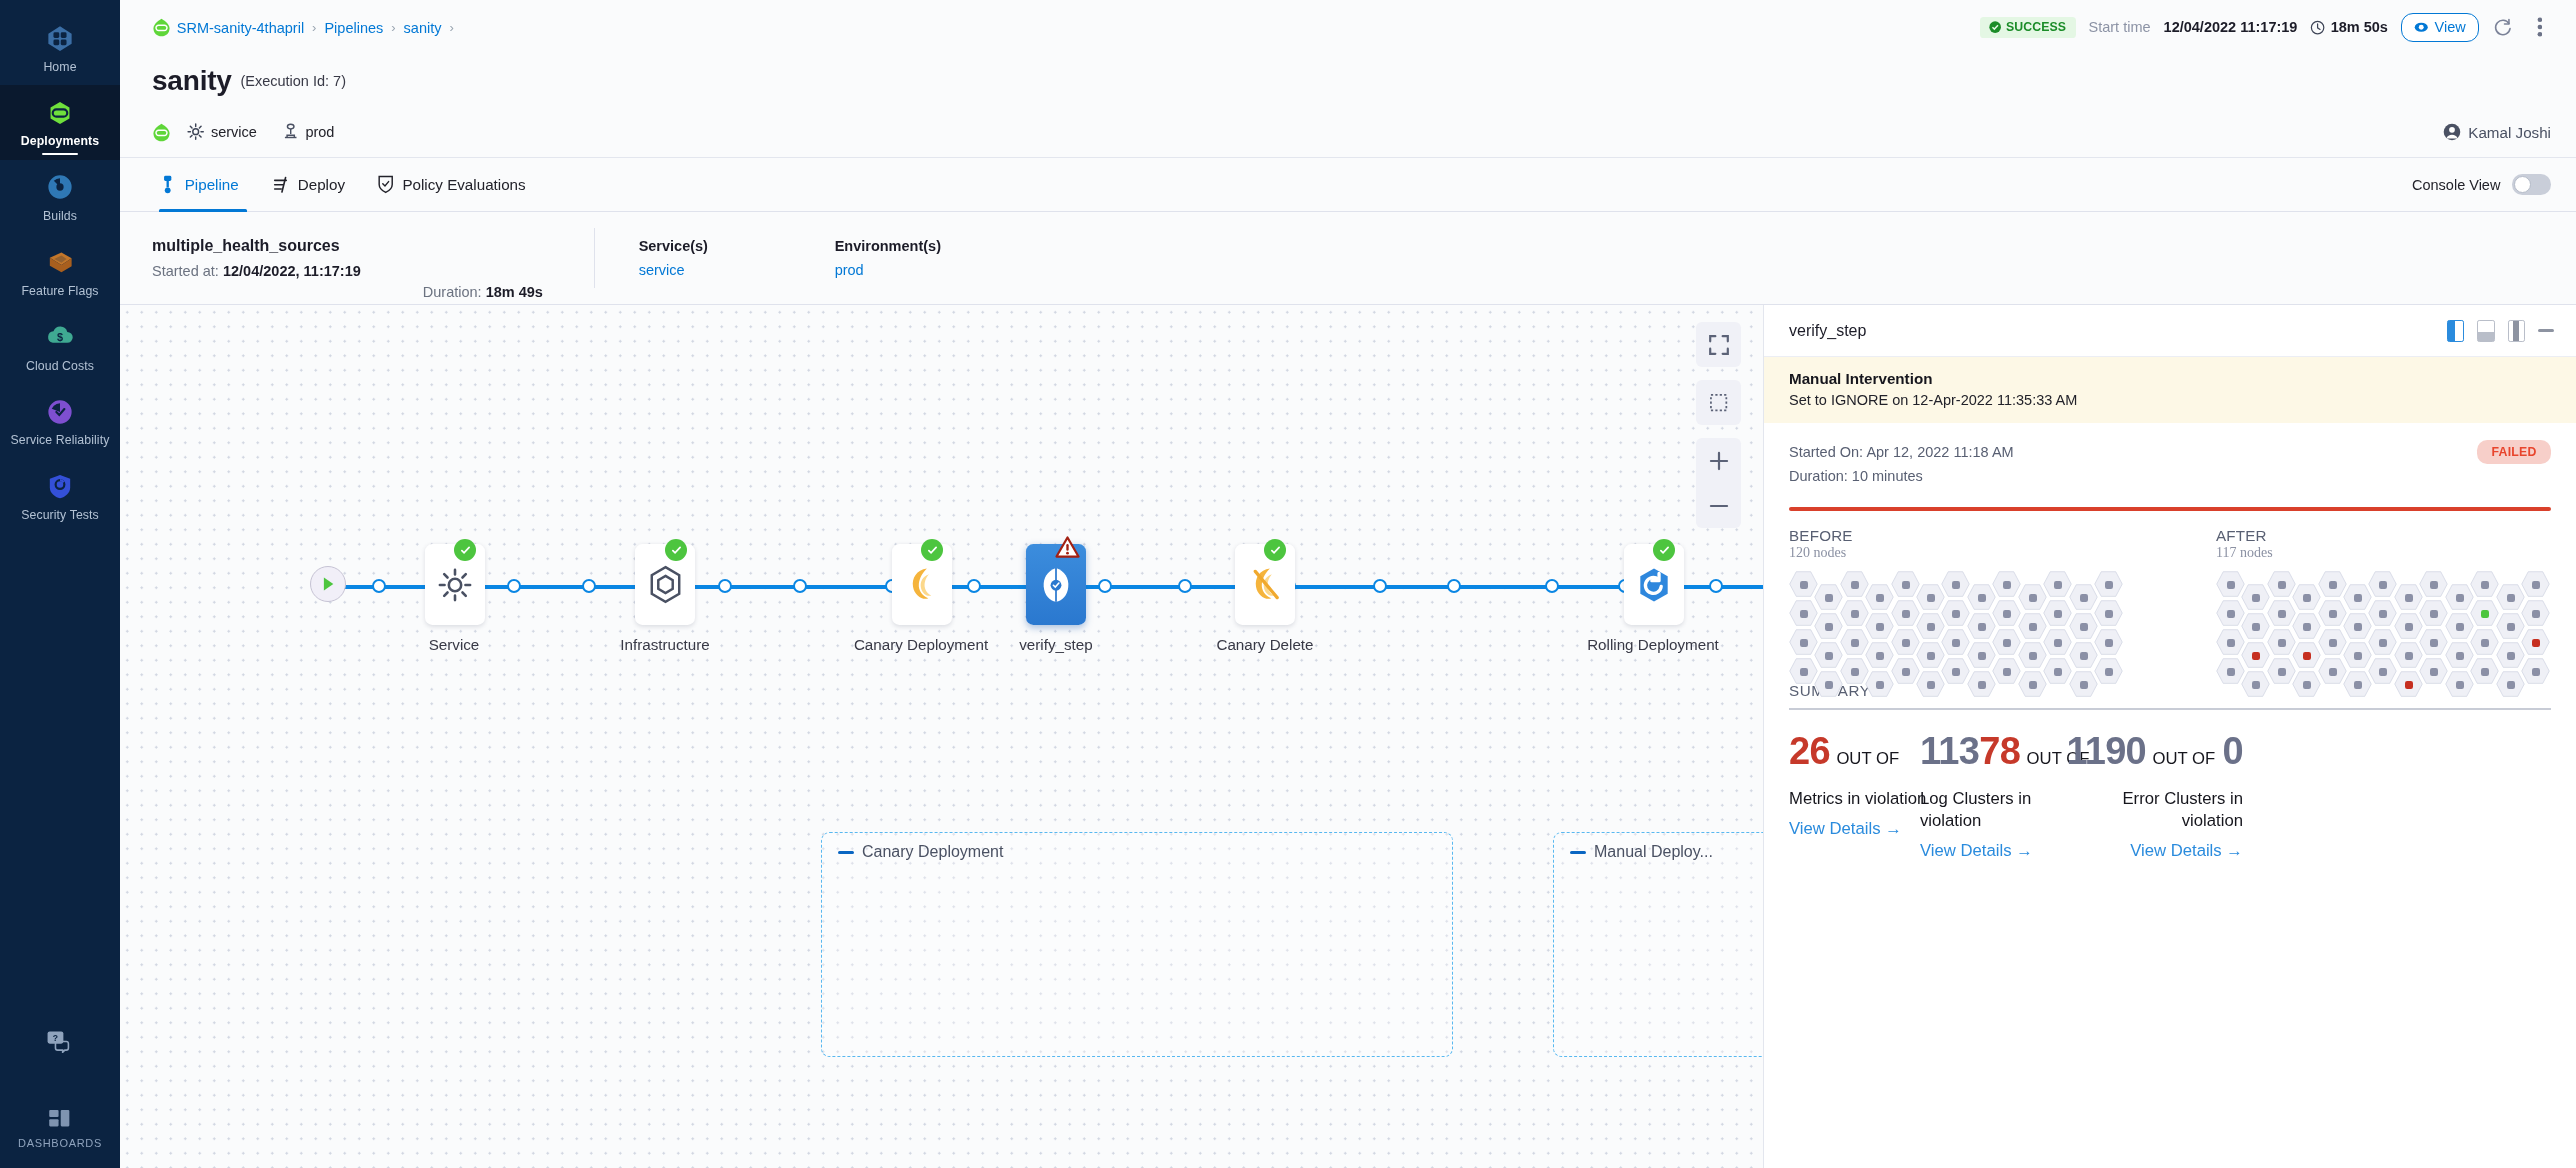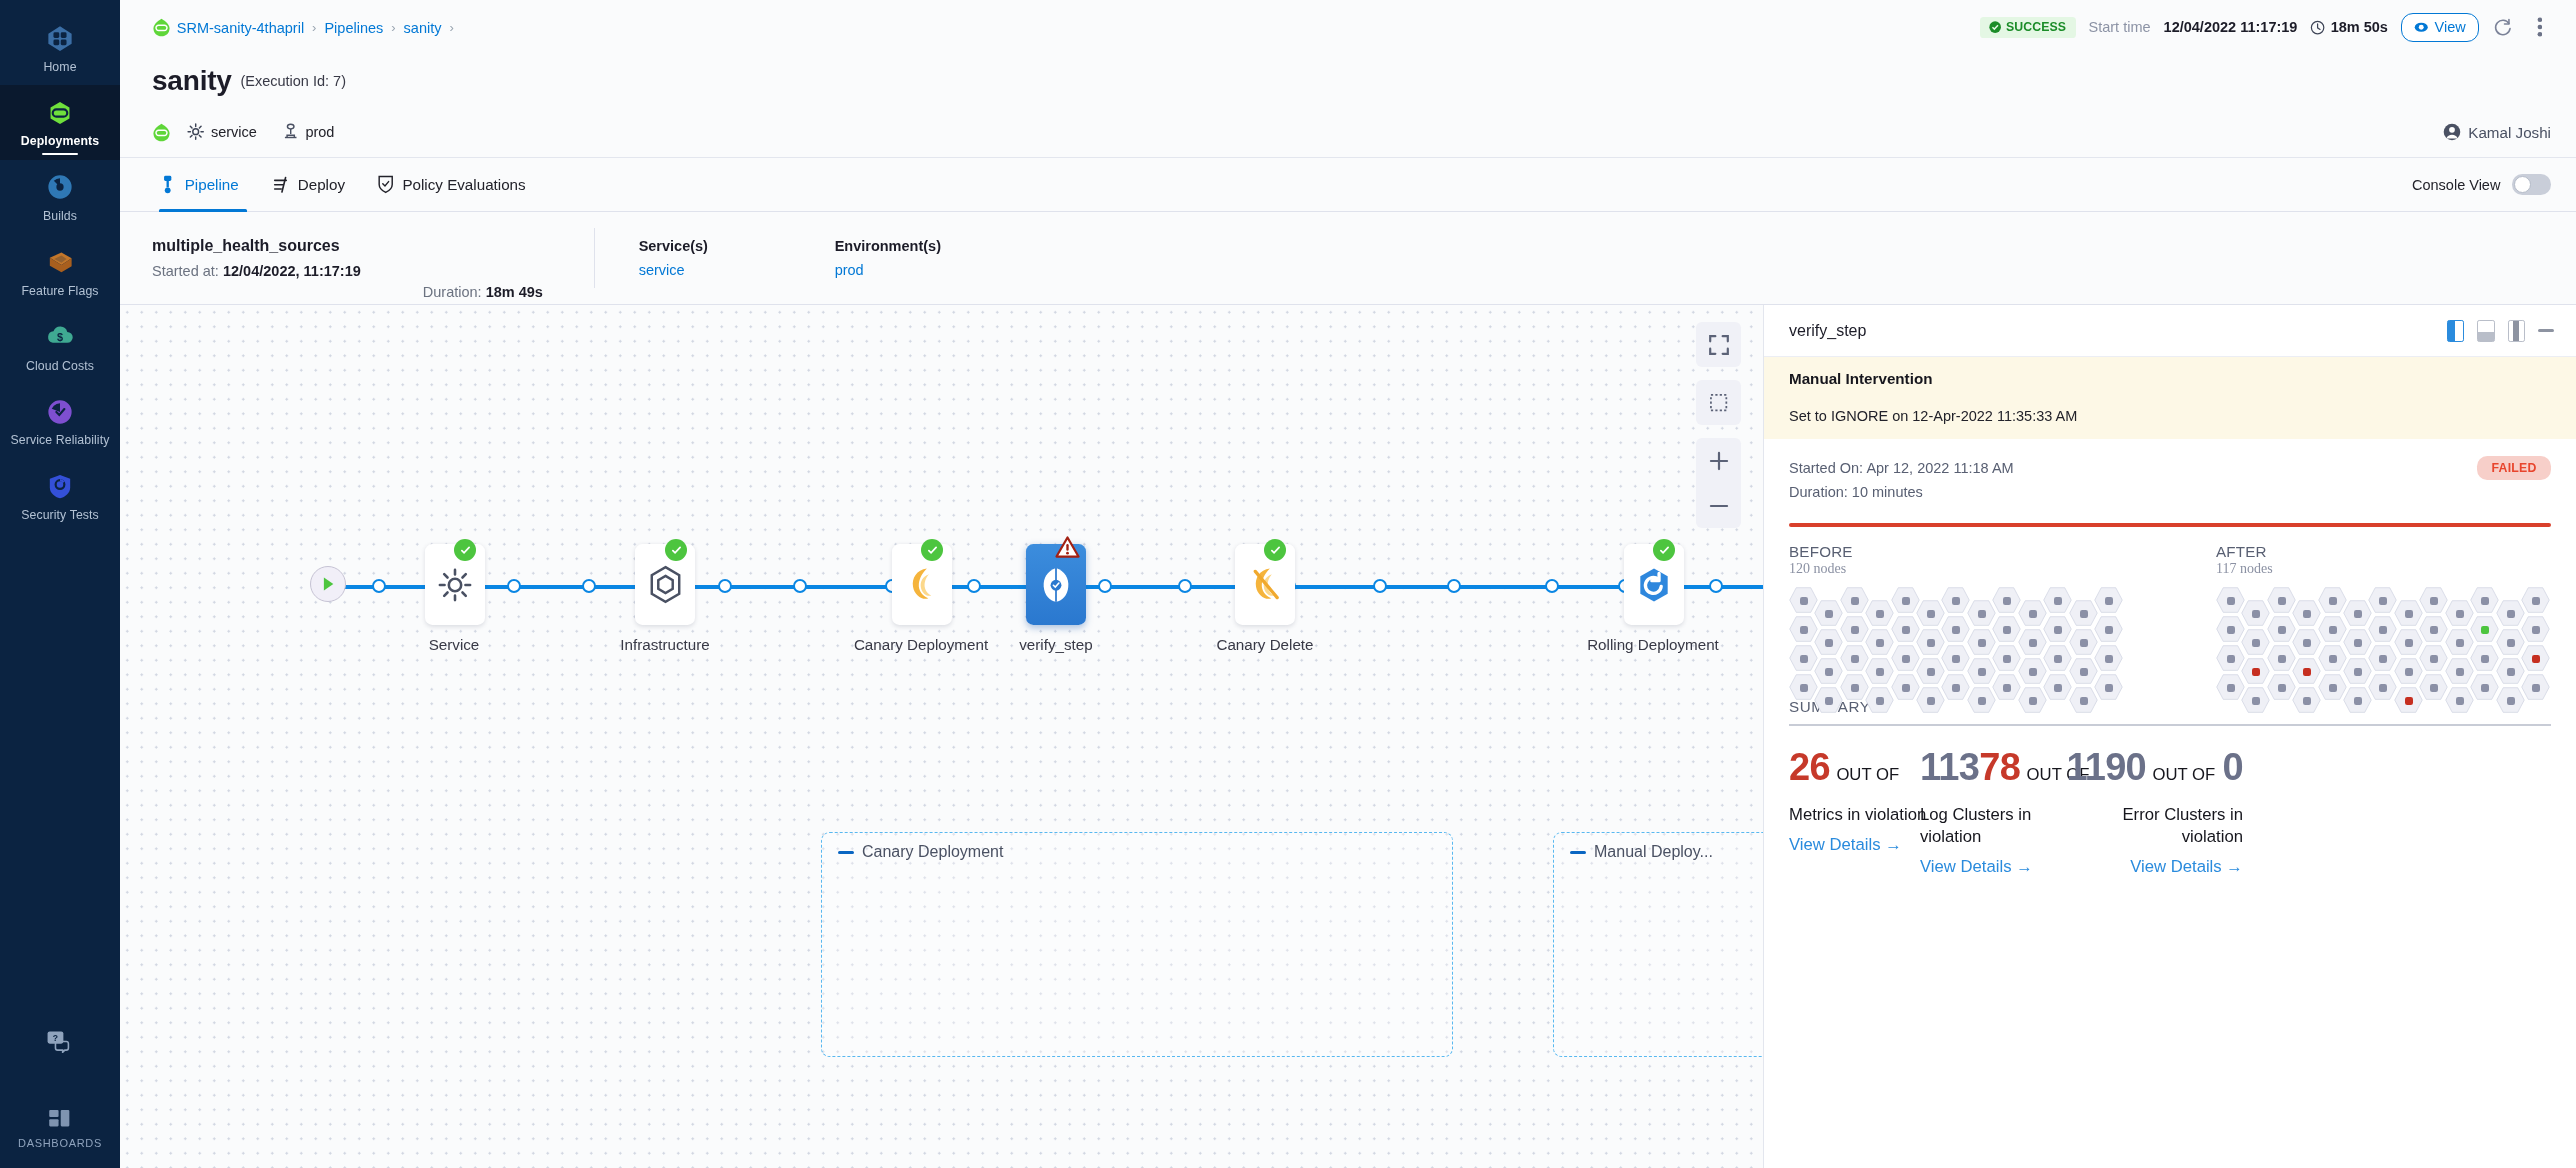--- a/index.html
+++ b/index.html
@@ -174,21 +174,21 @@
   .li-1 { border: 1.5px solid #2a8bdd; background:
           linear-gradient(90deg,#2a8bdd 0 45%, #fff 45% 100%); }
   .li-2 { border: 1.5px solid #b9bec9; background:
           linear-gradient(180deg,#fff 0 55%, #b9bec9 55% 100%); }
   .li-3 { border: 1.5px solid #b9bec9; background:
           linear-gradient(90deg,#fff 0 25%, #8d93a1 25% 65%, #fff 65% 100%); }
   .minus-ico { width: 16px; height: 2.9px; background: #8d93a1; border-radius: 1.5px; cursor: pointer; }
 
   .rp-banner { background: #fdf8e6; padding: 13px 25px 14.5px; }
   .rp-banner-t { font-size: 15.2px; font-weight: 700; color: #16161d; }
-  .rp-banner-s { font-size: 14.5px; color: #22222a; margin-top: 21px; }
+  .rp-banner-s { font-size: 14.5px; color: #22222a; margin-top: 5px; }
 
   .rp-body { flex: 1 1 auto; overflow: hidden; padding: 17.4px 25px 0; }
   .rp-times { display: flex; align-items: flex-start; }
   .rp-t-line { font-size: 14.5px; color: #585f72; line-height: 24px; }
   .badge-failed { margin-left: auto; background: #f7cfc9; color: #e8452d;
                   font-size: 12.3px; font-weight: 700; letter-spacing: 0.2px;
                   padding: 5.1px 14.5px; border-radius: 10.2px; }
   .rp-rule { height: 4.4px; background: #d9402b; border-radius: 2.2px; margin: 19px 0 16px; }
 
   .ba-wrap { display: flex; gap: 92px; }

